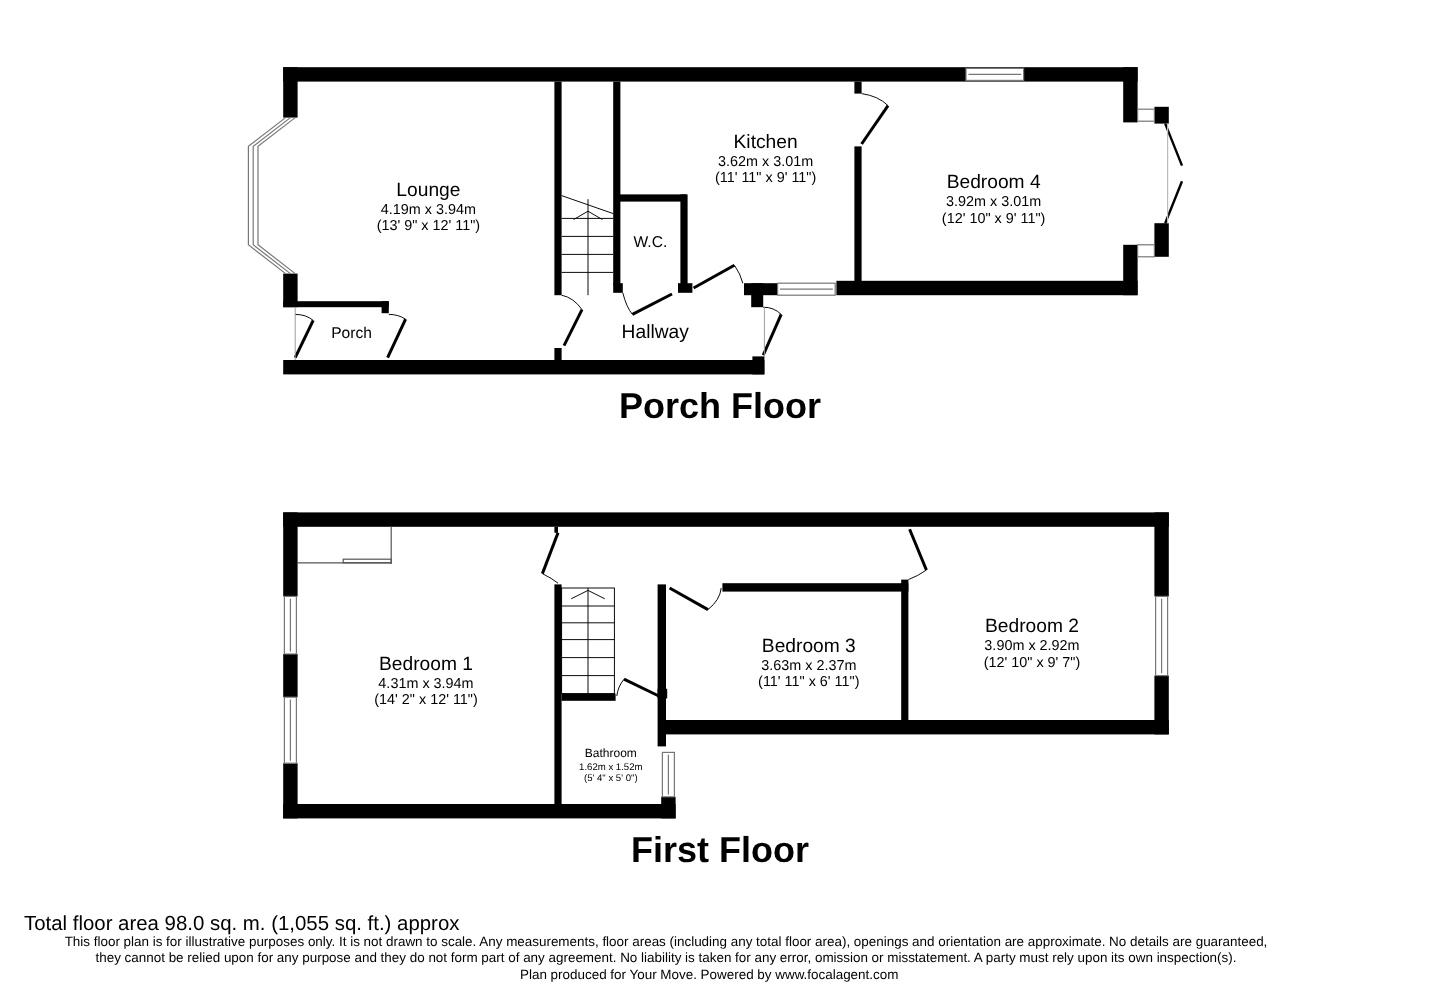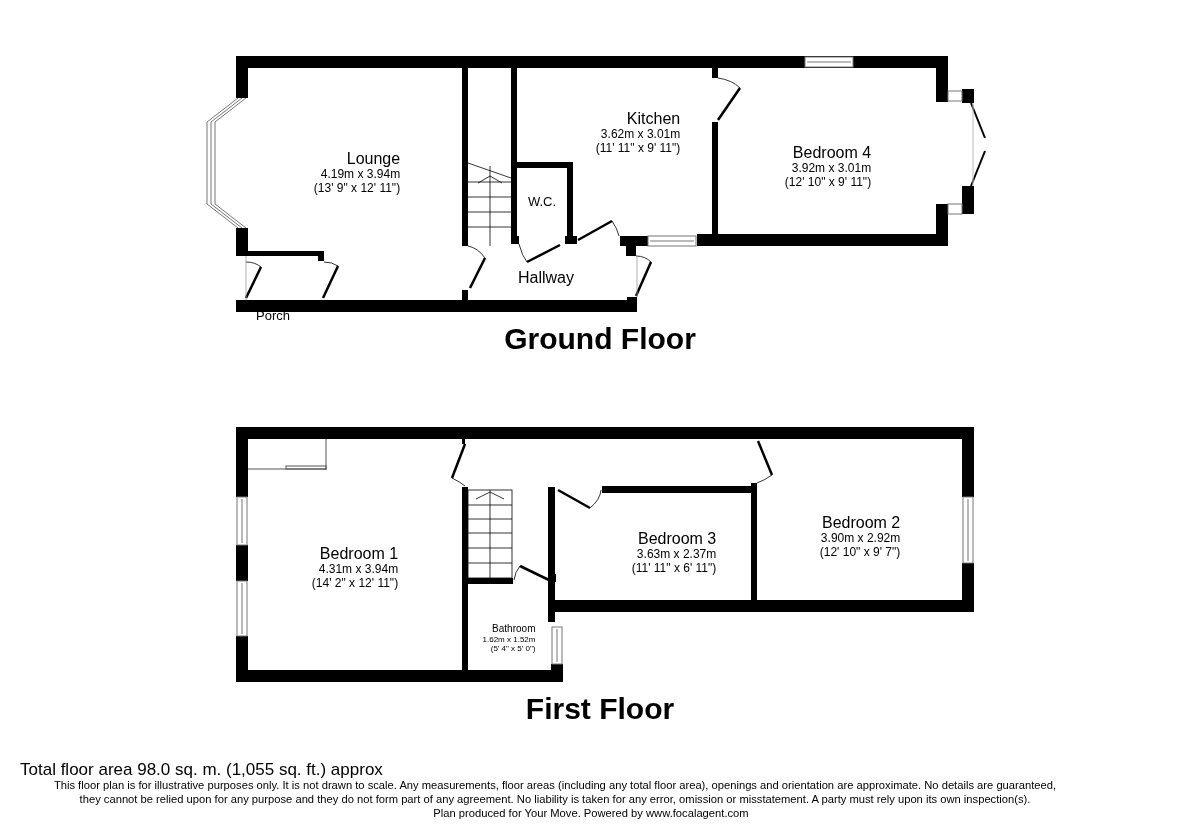--- a/index.html
+++ b/index.html
@@ -1,18 +1,18 @@
 <!DOCTYPE html>
 <html><head>
 <meta charset="utf-8">
 <style>
   html, body { margin:0; padding:0; background:#ffffff; }
   body { width:1200px; height:840px; position:relative; overflow:hidden; font-family:"Liberation Sans", sans-serif; color:#000; }
   #plan { position:absolute; left:0; top:0; width:1200px; height:840px; }
-  .lbl { position:absolute; text-align:right; white-space:nowrap; transform:translateX(-50%); line-height:1.15; }
+  .lbl { position:absolute; text-align:center; white-space:nowrap; transform:translateX(-50%); line-height:1.15; }
   .room-name { font-size:16px; }
   .room-dim { font-size:12px; }
   .room-name-sm { font-size:13px; }
   .room-name-xs { font-size:10px; }
   .room-dim-xs { font-size:8px; }
   .floor-title { position:absolute; font-weight:bold; font-size:30px; transform:translateX(-50%); white-space:nowrap; }
   .total { position:absolute; left:20px; top:760px; font-size:17px; white-space:nowrap; }
   .disclaimer { position:absolute; left:0; width:1110px; text-align:center; font-size:11.2px; line-height:14px; }
 </style>
 </head>
@@ -180,22 +180,22 @@
   <div class="room-dim">3.62m x 3.01m</div>
   <div class="room-dim">(11' 11" x 9' 11")</div>
 </div>
 <div class="lbl" style="left:828px; top:144px;">
   <div class="room-name">Bedroom 4</div>
   <div class="room-dim">3.92m x 3.01m</div>
   <div class="room-dim">(12' 10" x 9' 11")</div>
 </div>
 <div class="lbl room-name-sm" style="left:542px; top:195px;">W.C.</div>
 <div class="lbl room-name" style="left:546px; top:269px;">Hallway</div>
-<div class="lbl room-name-sm" style="left:273px; top:271px;margin-top:38px;">Porch</div>
-<div class="floor-title" style="left:600px; top:322px;">Ground Floor</div>
+<div class="lbl room-name-sm" style="left:293px; top:271px;">Porch</div>
+<div class="floor-title" style="left:600px; top:322px;">Porch Floor</div>
 
 <div class="lbl" style="left:355px; top:545px;">
   <div class="room-name">Bedroom 1</div>
   <div class="room-dim">4.31m x 3.94m</div>
   <div class="room-dim">(14' 2" x 12' 11")</div>
 </div>
 <div class="lbl" style="left:654px; top:530px;margin-left:20px;">
   <div class="room-name">Bedroom 3</div>
   <div class="room-dim">3.63m x 2.37m</div>
   <div class="room-dim">(11' 11" x 6' 11")</div>

